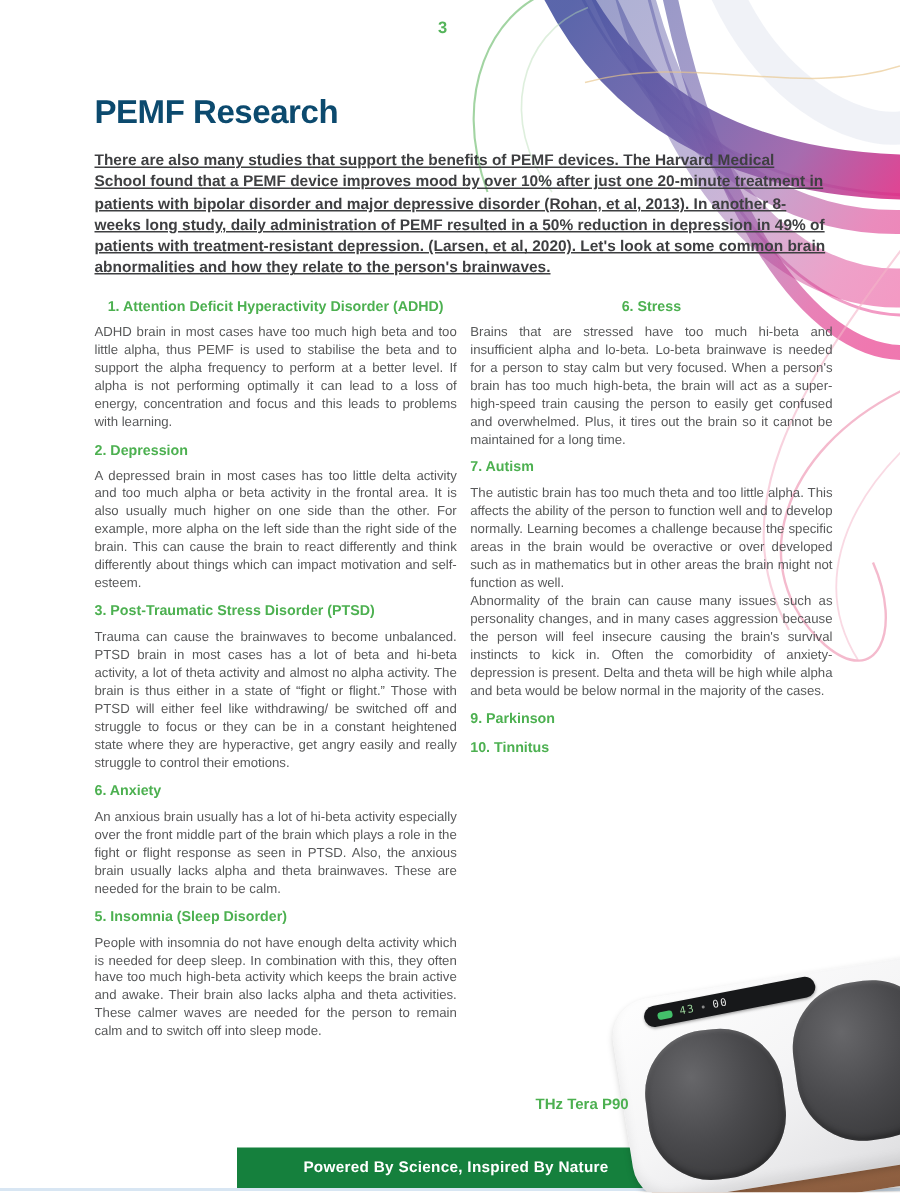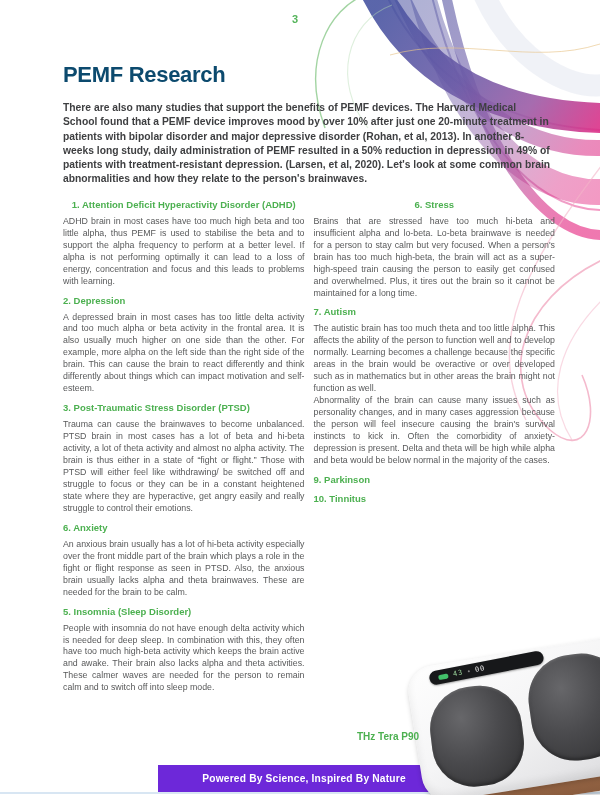--- a/index.html
+++ b/index.html
@@ -23,21 +23,21 @@
   .content { position:absolute; left:63px; top:62px; width:492px; }
 
   .title {
     color:#0c4a6e; font-size:22px; font-weight:bold;
     letter-spacing:-0.3px; margin-bottom:13px;
   }
 
   .intro {
     color:#3e3f41; font-weight:bold;
     font-size:10.3px; line-height:14.3px;
-    width:490px; margin-bottom:11px;
+    width:490px; margin-bottom:11px;text-decoration:underline;
   }
 
   .cols { display:flex; gap:9px; }
   .col { width:242px; }
 
   .sec-heading {
     color:#4cb050; font-weight:bold;
     font-size:9.5px; line-height:12px;
     margin:7px 0 5px 0;
     white-space:pre-line;
@@ -89,21 +89,21 @@
   .display-dot { width:2px; height:2px; border-radius:50%; background:#8a8a8a; }
 
   .device-label {
     position:absolute; left:357px; top:731px;
     color:#4cb050; font-weight:bold; font-size:10px;
     z-index:4;
   }
 
   .footer-bar {
     position:absolute; left:158px; top:765px; width:292px; height:27px;
-    background:#6d28d9; color:#ffffff;
+    background:#15803d; color:#ffffff;
     display:flex; align-items:center; justify-content:center;
     font-size:10.2px; font-weight:bold; letter-spacing:0.2px;
     z-index:2;
   }
   .bottom-line {
     position:absolute; left:0; top:792px; width:600px; height:2px;
     background:#d8e6f3; z-index:1;
   }
 </style>
 </head>

